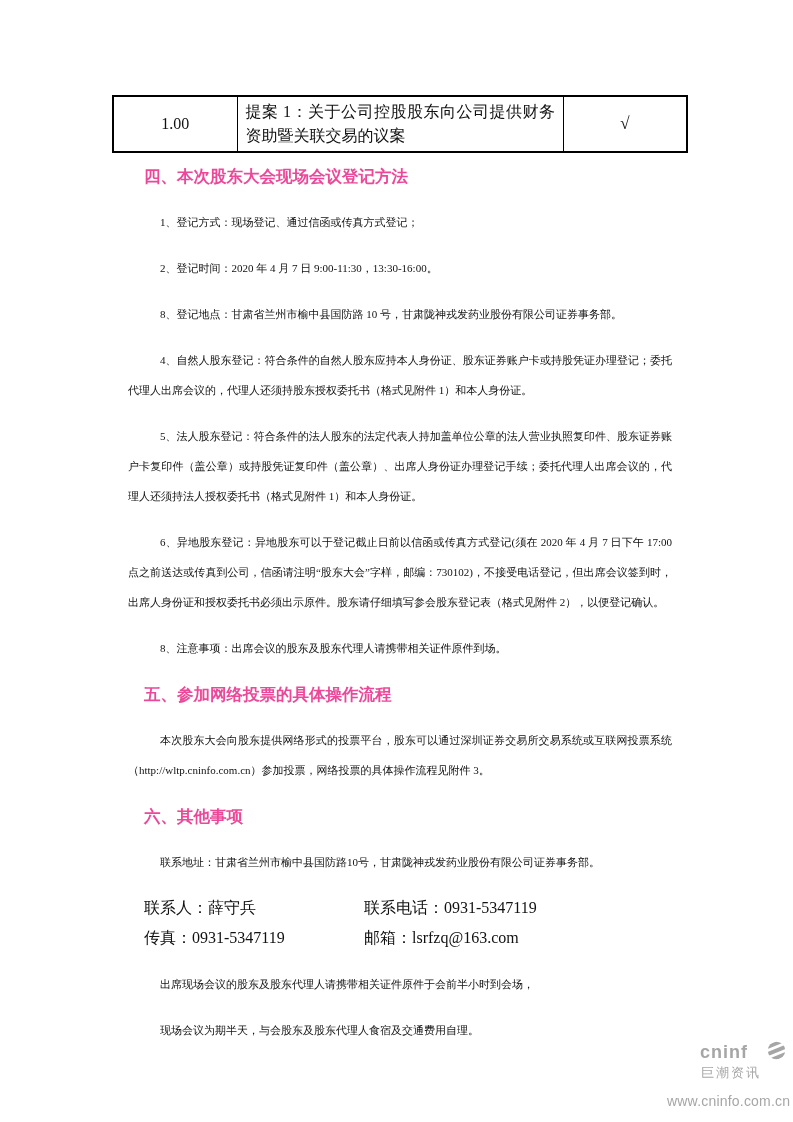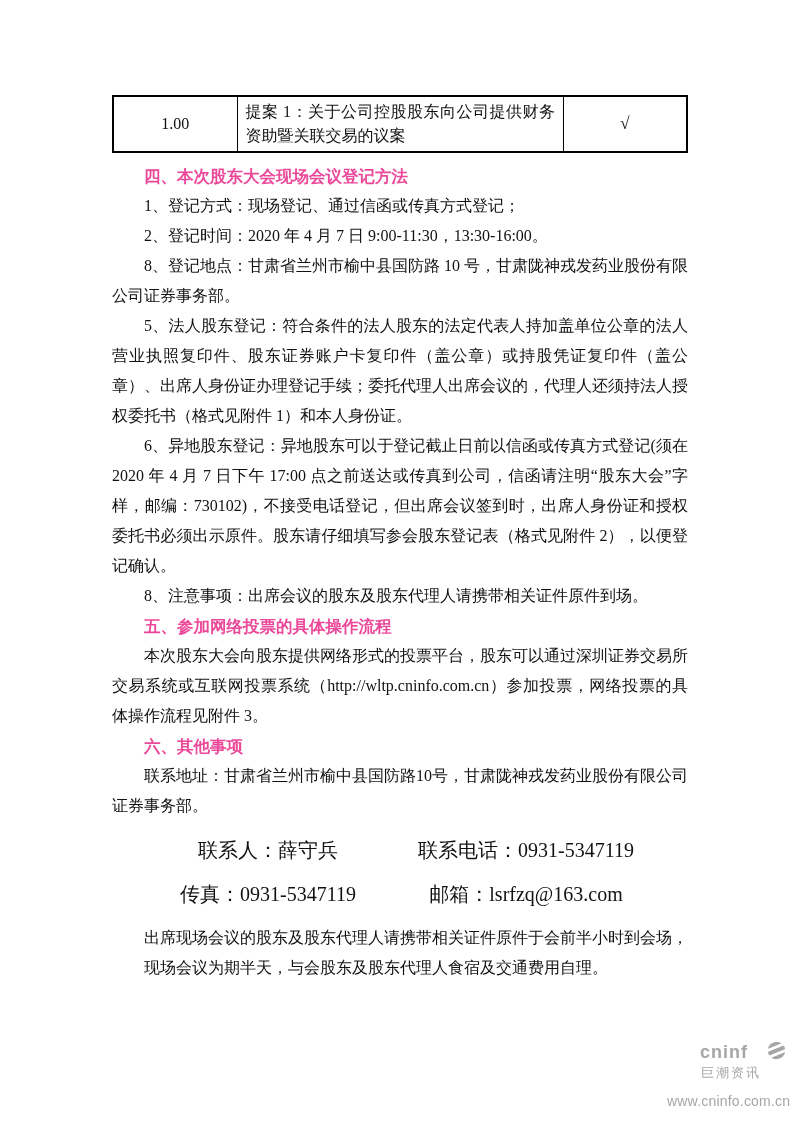--- a/index.html
+++ b/index.html
@@ -27,43 +27,42 @@
   }
   table.proposal td {
     border:1.5px solid #000;
     vertical-align:middle;
   }
   td.col-code  { width:124px; text-align:center; }
   td.col-name  { width:320px; padding:3px 8px; line-height:24px; text-align:justify; }
   td.col-vote  { width:124px; text-align:center; font-size:17px; }
   
   .para {
-    font-size:16px;
+    font-size:11px;
     line-height:30px;
     text-align:justify;
     text-indent:32px;
-    margin:0;
+    margin:16px;
     word-break:break-all;
   }
   .heading {
     font-family:"Liberation Sans","DejaVu Sans",sans-serif;
     font-weight:bold;
     font-size:16.5px;
     line-height:30px;
     text-indent:32px;
     margin:0;
     color:#ec4899;
   }
   .contact-row {
-    font-size:20px;
+    font-size:16px;
     line-height:30px;
-    margin:14px;
+    margin:0;
     padding-left:32px;
     display:flex;
-    text-align:center;
   }
   .contact-row .c-left  { width:220px; flex:0 0 220px; }
   .contact-row .c-right { flex:1; }
   
   .footer-logo {
     position:absolute;
     right:6px; bottom:14px;
     width:120px;
     text-align:right;
     font-family:"Liberation Sans","DejaVu Sans",sans-serif;
@@ -104,20 +103,21 @@
         <td class="col-name">提案 1：关于公司控股股东向公司提供财务资助暨关联交易的议案</td>
         <td class="col-vote">√</td>
       </tr>
     </tbody>
       </table>
 
     <p class="heading">四、本次股东大会现场会议登记方法</p>
     <p class="para">1、登记方式：现场登记、通过信函或传真方式登记；</p>
     <p class="para">2、登记时间：2020 年 4 月 7 日 9:00-11:30，13:30-16:00。</p>
     <p class="para">8、登记地点：甘肃省兰州市榆中县国防路 10 号，甘肃陇神戎发药业股份有限公司证券事务部。</p>
+    <p class="para">4、自然人股东登记：符合条件的自然人股东应持本人身份证、股东证券账户卡或持股凭证办理登记；委托代理人出席会议的，代理人还须持股东授权委托书（格式见附件 1）和本人身份证。</p>
     <p class="para">5、法人股东登记：符合条件的法人股东的法定代表人持加盖单位公章的法人营业执照复印件、股东证券账户卡复印件（盖公章）或持股凭证复印件（盖公章）、出席人身份证办理登记手续；委托代理人出席会议的，代理人还须持法人授权委托书（格式见附件 1）和本人身份证。</p>
     <p class="para">6、异地股东登记：异地股东可以于登记截止日前以信函或传真方式登记(须在 2020 年 4 月 7 日下午 17:00 点之前送达或传真到公司，信函请注明“股东大会”字样，邮编：730102)，不接受电话登记，但出席会议签到时，出席人身份证和授权委托书必须出示原件。股东请仔细填写参会股东登记表（格式见附件 2），以便登记确认。</p>
     <p class="para">8、注意事项：出席会议的股东及股东代理人请携带相关证件原件到场。</p>
 
     <p class="heading">五、参加网络投票的具体操作流程</p>
     <p class="para">本次股东大会向股东提供网络形式的投票平台，股东可以通过深圳证券交易所交易系统或互联网投票系统（http://wltp.cninfo.com.cn）参加投票，网络投票的具体操作流程见附件 3。</p>
 
     <p class="heading">六、其他事项</p>
     <p class="para">联系地址：甘肃省兰州市榆中县国防路10号，甘肃陇神戎发药业股份有限公司证券事务部。</p>
 

